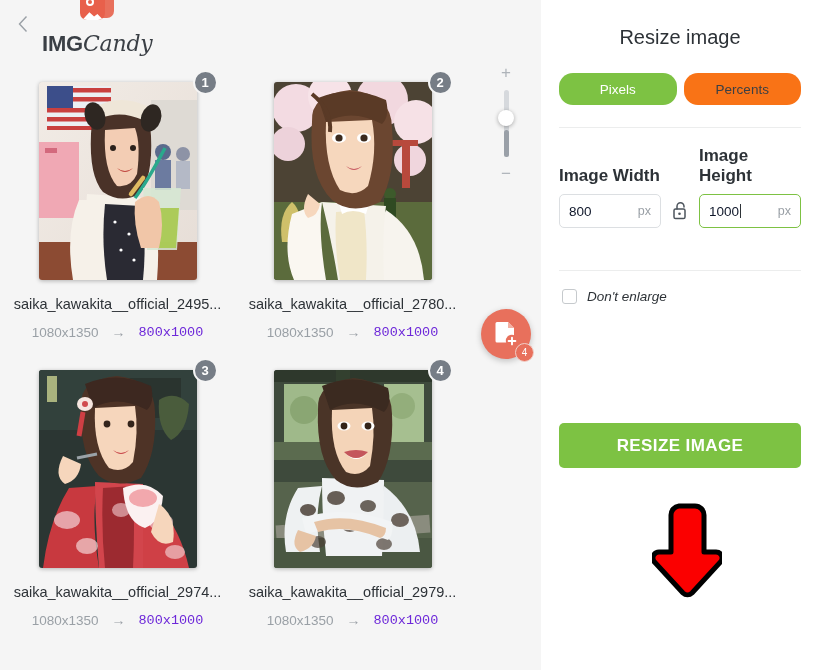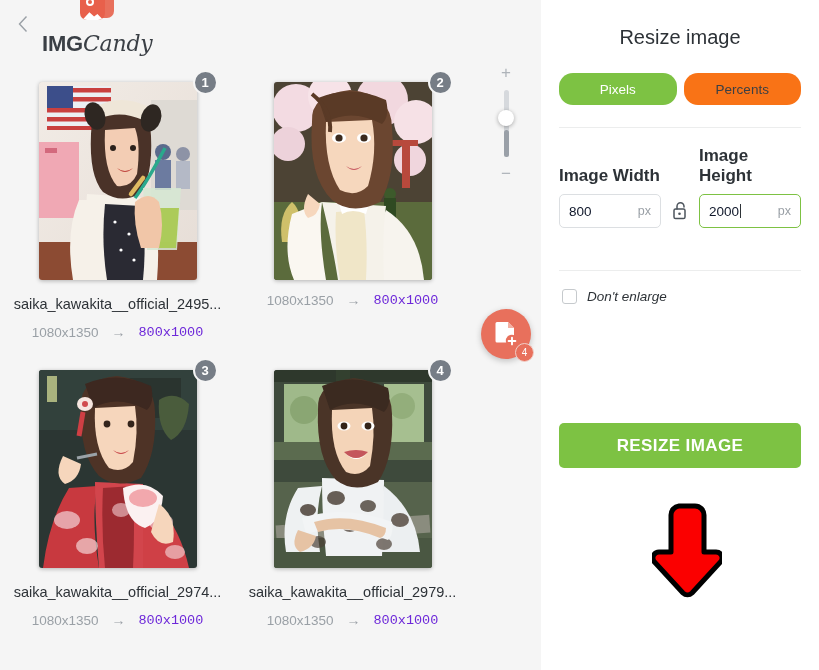--- a/index.html
+++ b/index.html
@@ -431,20 +431,21 @@
               <ellipse cx="90" cy="56" rx="7" ry="5" fill="#fff"></ellipse>
               <circle cx="65" cy="56" r="3.6" fill="#3b2a1e"></circle>
               <circle cx="90" cy="56" r="3.6" fill="#3b2a1e"></circle>
               <path d="M38 12 Q58 28 56 50" stroke="#5a3a26" stroke-width="4" fill="none"></path>
               <path d="M72 84 Q80 90 88 84 Q80 92 72 84 Z" fill="#c85a62"></path>
               <path d="M34 112 Q26 128 34 136 Q44 134 46 122 Z" fill="#f6d7bd"></path>
             </svg>
           </div>
           <div class="badge">2</div>
         </div>
+        <div class="fname">saika_kawakita__official_2780...</div>
         <div class="dims">
           <span>1080x1350</span>
           <span class="arrow">→</span>
           <span class="newdim">800x1000</span>
         </div>
       </div>
 
       <div class="card">
         <div class="thumb-wrap">
           <div class="thumb">
@@ -584,21 +585,21 @@
         <svg width="15" height="19" viewBox="0 0 15 19">
           <path d="M4 8 V5.2 A3.4 3.4 0 0 1 11 5.2 V6" fill="none" stroke="#4c545c" stroke-width="1.5" stroke-linecap="round"></path>
           <rect x="1" y="8" width="11" height="9.5" rx="1.6" fill="none" stroke="#4c545c" stroke-width="1.5"></rect>
           <circle cx="6.5" cy="12.8" r="1.3" fill="#4c545c"></circle>
         </svg>
       </div>
 
       <div class="field">
         <label>Image Height</label>
         <div class="inp focused">
-          <span class="val">2000</span>
+          <span class="val">1000</span>
           <span class="unit">px</span>
         </div>
       </div>
     </div>
 
     <div class="divider"></div>
 
     <div class="check-row">
       <div class="check-box"></div>
       <div class="check-label">Don't enlarge</div>

